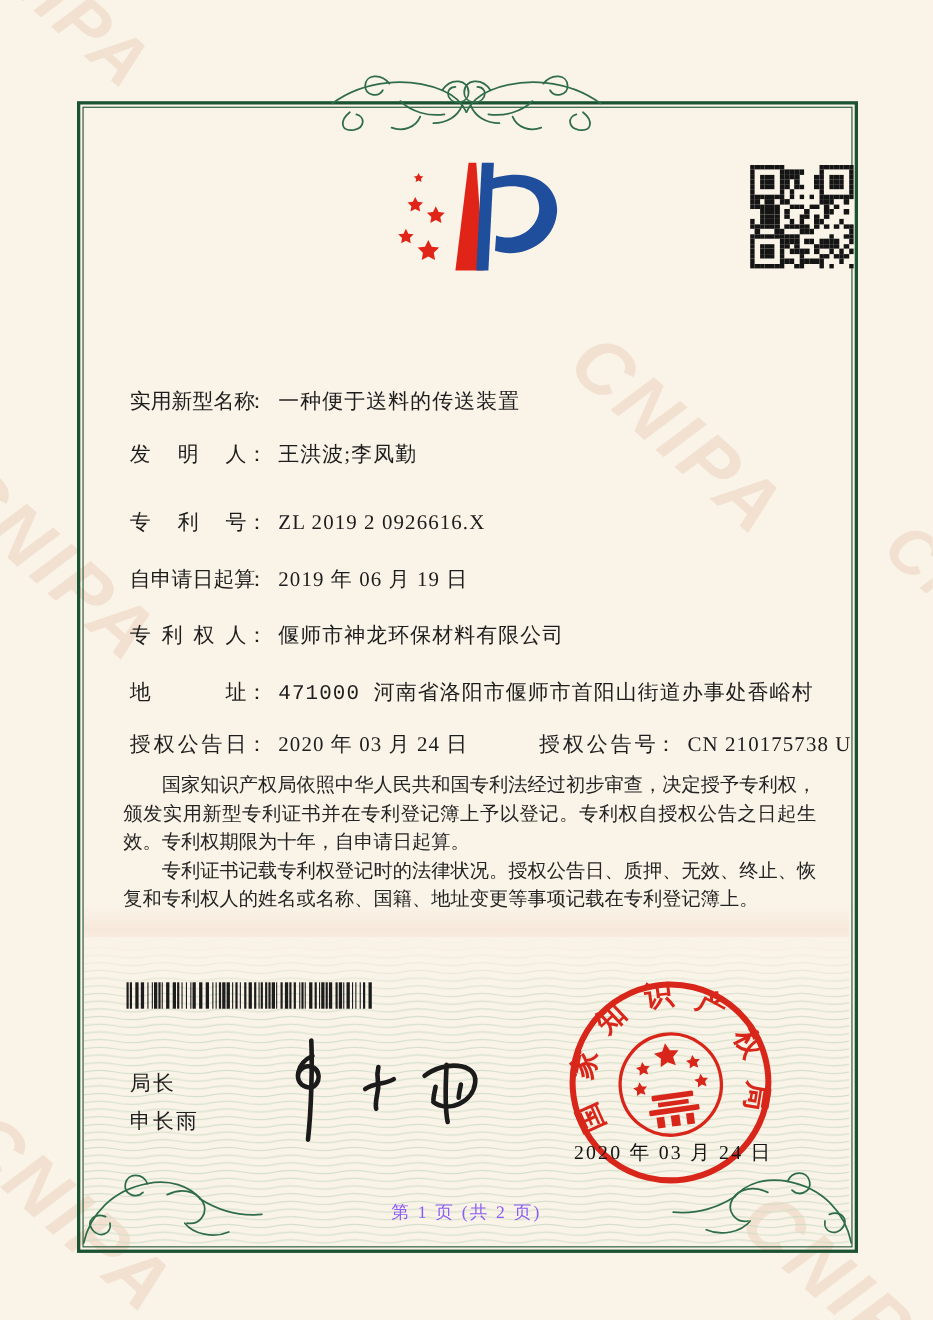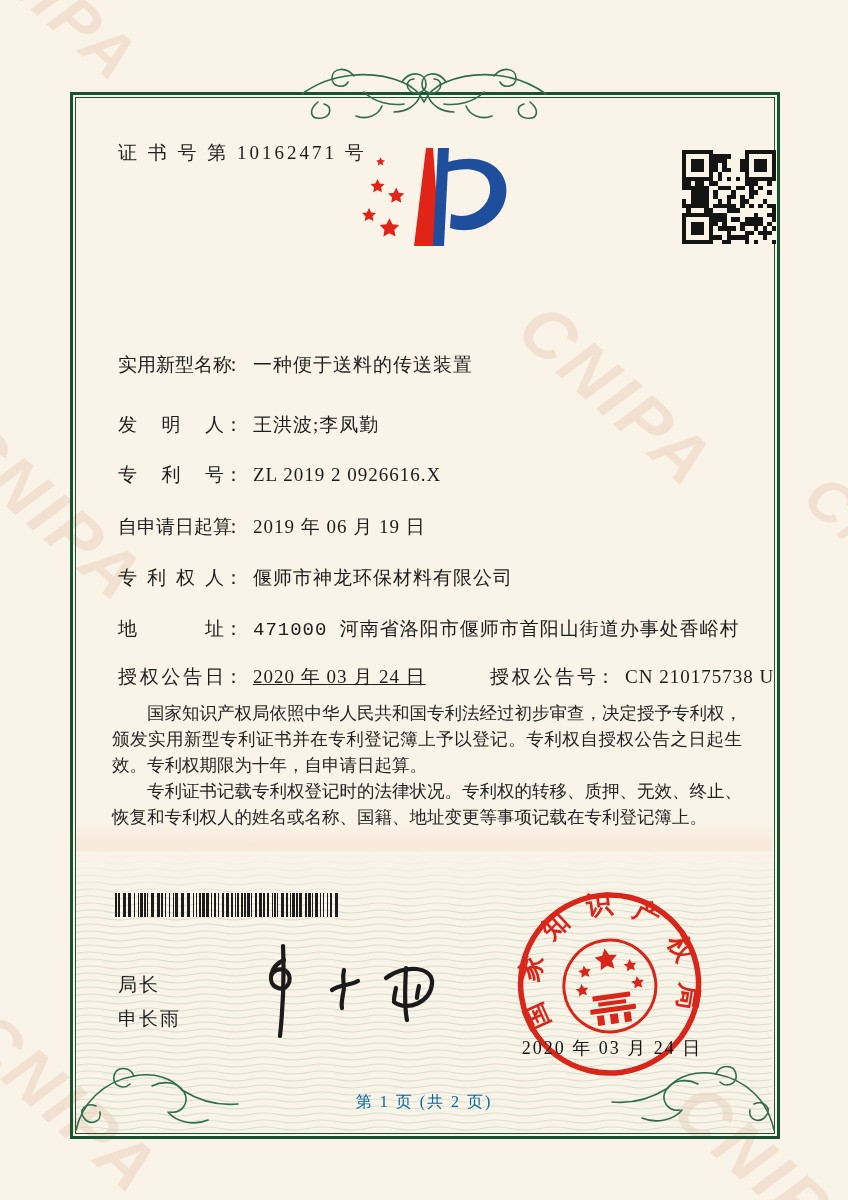--- a/index.html
+++ b/index.html
@@ -74,21 +74,21 @@
     position:absolute; left:505px; top:1036px; width:214px; text-align:center;
     font-size:18px; letter-spacing:2px; color:#151515;
   }
   
   .sig-title{position:absolute; left:118px; top:972px; font-size:19px; letter-spacing:2px;}
   .sig-name{position:absolute; left:118px; top:1006px; font-size:19px; letter-spacing:2px;}
   .sig-script{position:absolute; left:238px; top:940px;}
   
   .page-info{
     position:absolute; left:0; top:1092px; width:100%; text-align:center;
-    font-size:16px; letter-spacing:2px; color:#0369a1;
+    font-size:16px; letter-spacing:2px; color:#8b5cf6;
   }
   .cont-note{
     position:absolute; left:330px; top:1140px; width:192px; height:32px;
     background:#fffdf6; display:flex; align-items:center; justify-content:center;
     font-size:16px; letter-spacing:2px; color:#222;
   }
   .flourish{position:absolute;}
 </style>
 </head>
 <body>
@@ -155,21 +155,20 @@
         <path d="M4,66 C10,38 30,16 62,10 C82,6 100,12 110,24"></path>
         <path d="M62,10 C58,0 44,0 42,10 C40,20 52,24 58,18"></path>
         <path d="M24,40 C14,36 6,44 12,52 C18,60 30,56 28,46"></path>
         <path d="M80,20 C92,14 106,16 112,26 C118,36 110,48 98,46"></path>
         <path d="M110,24 C126,34 146,40 166,38"></path>
         <path d="M96,46 C104,56 122,60 136,54"></path>
       </g>
     </svg>
   </div>
 
-  <div class="cert-no">证 书 号 第 10162471 号</div>
 
   <div class="logo">
     <svg width="172" height="114" viewBox="0 0 172 114">
       <g fill="#e02518">
         <path d="M46,28 l2.2,4.4 4.8,.6 -3.5,3.3 .9,4.7 -4.4,-2.3 -4.3,2.3 .8,-4.7 -3.4,-3.3 4.7,-.6 z" transform="translate(0,0) scale(0.62)"></path>
         <path d="M30,46 l2.6,5.2 5.7,.7 -4.1,3.9 1,5.6 -5.2,-2.7 -5.1,2.7 1,-5.6 -4.1,-3.9 5.6,-.7 z" transform="scale(0.85)"></path>
         <path d="M52,56 l3,6 6.6,.8 -4.8,4.5 1.2,6.5 -6,-3.1 -5.9,3.1 1.1,-6.5 -4.7,-4.5 6.5,-.8 z" transform="scale(0.85)"></path>
         <path d="M20,80 l2.6,5.2 5.7,.7 -4.1,3.9 1,5.6 -5.2,-2.7 -5.1,2.7 1,-5.6 -4.1,-3.9 5.6,-.7 z" transform="scale(0.85)"></path>
         <path d="M44,92 l3.6,7.2 8,.9 -5.8,5.5 1.4,7.9 -7.2,-3.8 -7.1,3.8 1.3,-7.9 -5.7,-5.5 7.9,-.9 z" transform="scale(0.85)"></path>
       </g>
@@ -621,46 +620,46 @@
       <div></div>
       <div></div>
       <div class="on"></div>
     </div>
 
 
   <div class="fields">
     <div class="frow" style="top:0px;">
       <span class="flabel">实用新型名称</span><span class="fcolon">：</span><span class="fvalue">一种便于送料的传送装置</span>
     </div>
-    <div class="frow" style="top:60px;">
+    <div class="frow" style="top:48px;">
       <span class="flabel">发明人</span><span class="fcolon">：</span><span class="fvalue">王洪波;李凤勤</span>
     </div>
     <div class="frow" style="top:110px;">
       <span class="flabel">专利号</span><span class="fcolon">：</span><span class="fvalue">ZL 2019 2 0926616.X</span>
     </div>
     <div class="frow" style="top:162px;">
       <span class="flabel">自申请日起算</span><span class="fcolon">：</span><span class="fvalue">2019 年 06 月 19 日</span>
     </div>
     <div class="frow" style="top:213px;">
       <span class="flabel">专利权人</span><span class="fcolon">：</span><span class="fvalue">偃师市神龙环保材料有限公司</span>
     </div>
     <div class="frow" style="top:264px;font-family:Liberation Mono, monospace;">
       <span class="flabel">地址</span><span class="fcolon">：</span><span class="fvalue">471000 河南省洛阳市偃师市首阳山街道办事处香峪村</span>
     </div>
-    <div class="frow" style="top:312px; width:660px;text-decoration:underline;">
+    <div class="frow" style="top:312px; width:660px;">
       <span class="flabel">授权公告日</span><span class="fcolon">：</span><span class="fvalue">2020 年 03 月 24 日</span>
       <span class="frow2">
         <span class="flabel">授权公告号</span><span class="fcolon">：</span><span class="fvalue">CN 210175738 U</span>
       </span>
     </div>
   </div>
 
   <div class="body-text">
     <p>国家知识产权局依照中华人民共和国专利法经过初步审查，决定授予专利权，颁发实用新型专利证书并在专利登记簿上予以登记。专利权自授权公告之日起生效。专利权期限为十年，自申请日起算。</p>
-    <p>专利证书记载专利权登记时的法律状况。专利权的转移、质押、无效、终止、恢复和专利权人的姓名或名称、国籍、地址变更等事项记载在专利登记簿上。</p>
+    <p>专利证书记载专利权登记时的法律状况。授权公告日、质押、无效、终止、恢复和专利权人的姓名或名称、国籍、地址变更等事项记载在专利登记簿上。</p>
   </div>
 
   <div class="barcode" id="barcode">
       <i class="b" style="width: 2px;"></i>
       <i style="width: 1px;"></i>
       <i class="b" style="width: 2px;"></i>
       <i style="width: 3px;"></i>
       <i class="b" style="width: 3px;"></i>
       <i style="width: 2px;"></i>
       <i class="b" style="width: 3px;"></i>

